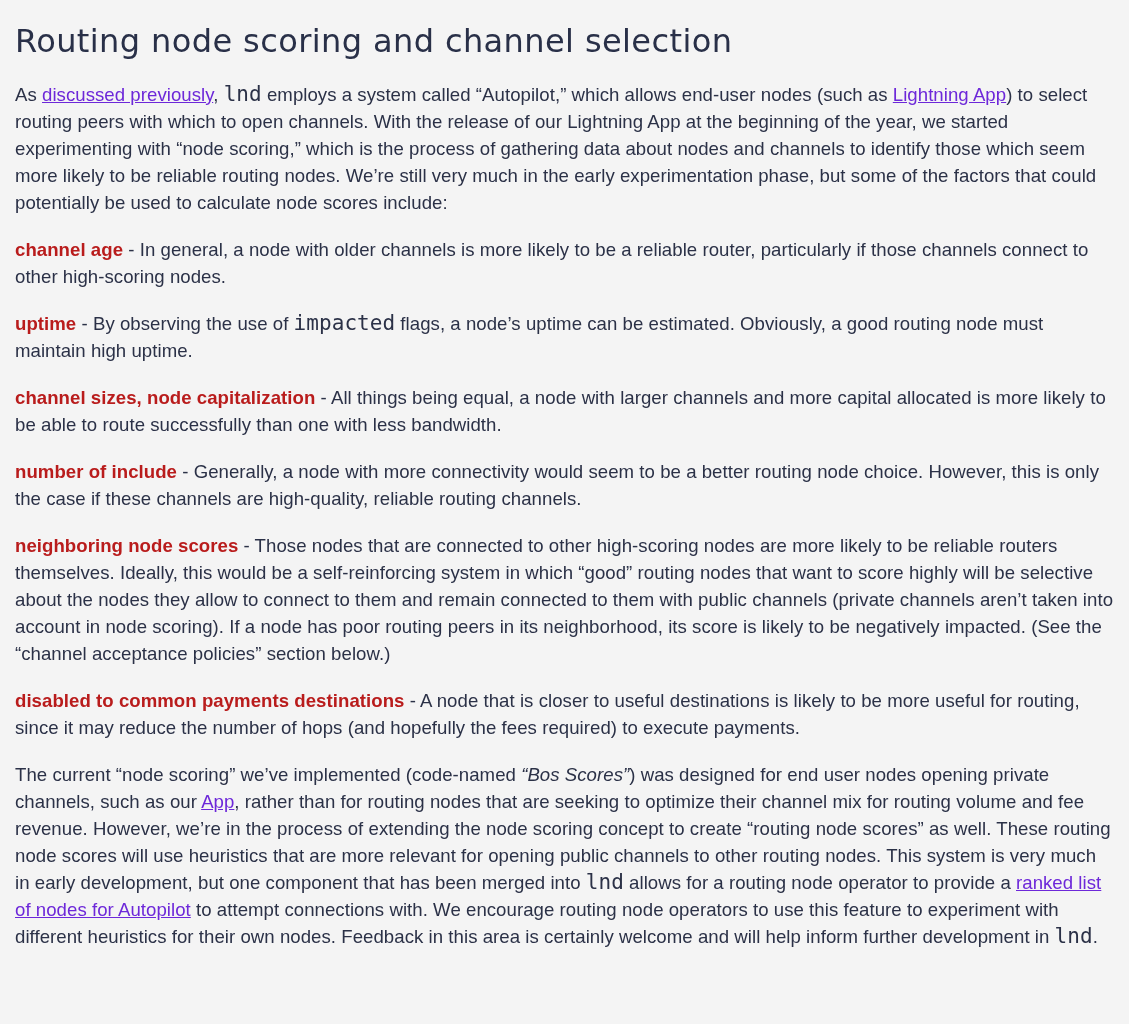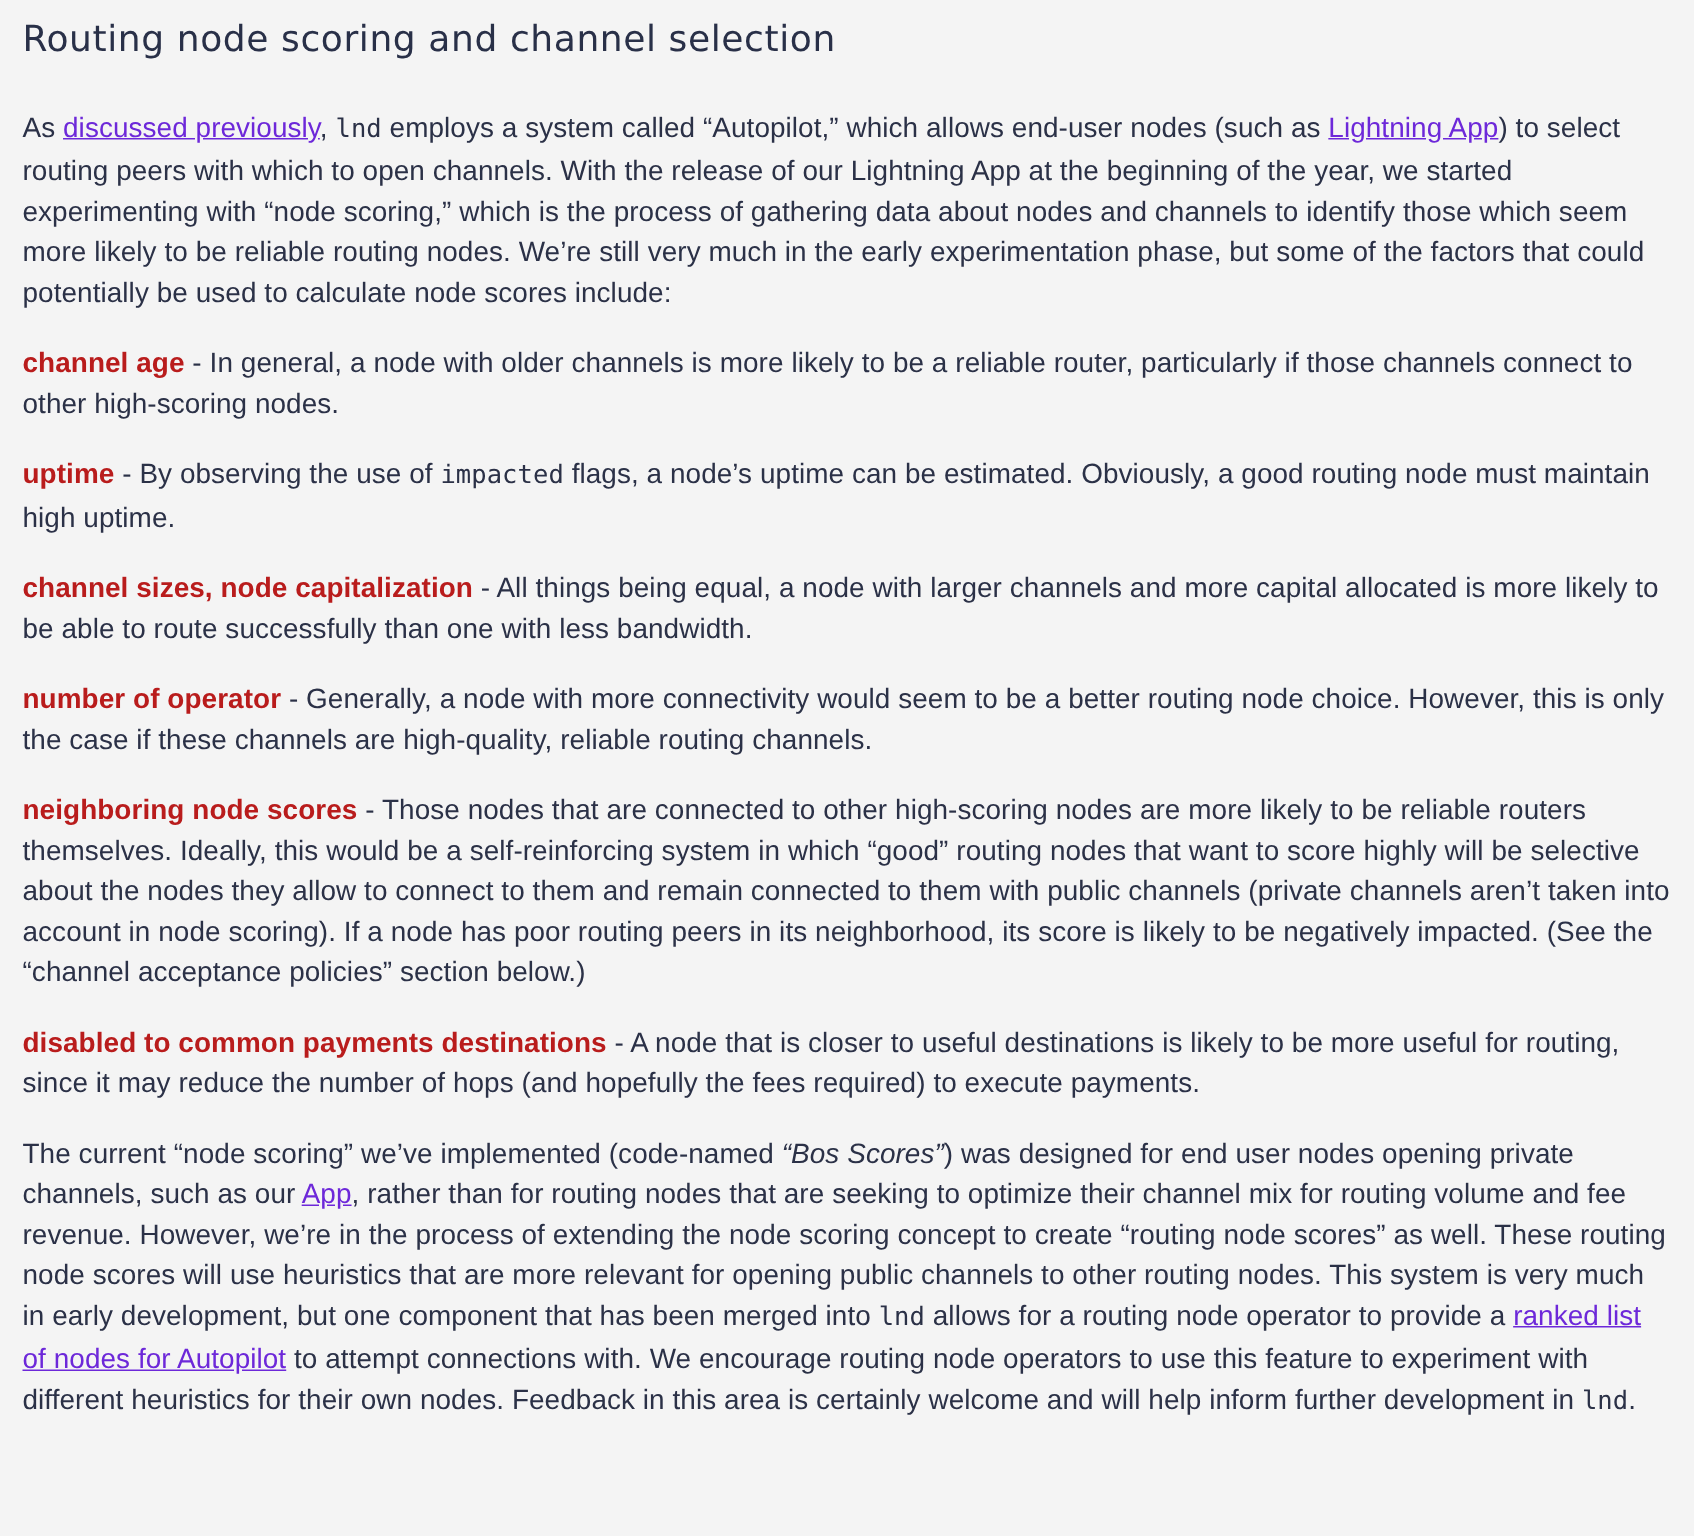--- a/index.html
+++ b/index.html
@@ -8,58 +8,58 @@
     width: 1129px;
     height: 1024px;
     overflow: hidden;
     color: #2b3147;
     font-family: "DejaVu Sans", "Liberation Sans", sans-serif;
   }
   .article { padding: 0 15px; }
   h2 {
     font-family: "DejaVu Sans", sans-serif;
     font-weight: normal;
-    font-size: 24px;
+    font-size: 32px;
     color: #293048;
     margin: 0;
-    padding-top: 12px;
+    padding-top: 22px;
     height: 47px;
     letter-spacing: 0.4px;
   }
   p {
     font-family: "Liberation Sans", sans-serif;
     font-size: 18.6px;
     line-height: 27px;
     margin: 0 0 20px 0;
     letter-spacing: 0.05px;
   }
   p.first { margin-top: 12px; }
   a { color: #6d28d9; text-decoration: underline; }
   code {
     font-family: "DejaVu Sans Mono", monospace;
-    font-size: 17px;
+    font-size: 21px;
     color: #2b3147;
   }
   b { color: #b91c1c; font-weight: bold; }
 </style>
 </head>
 <body>
 
 <div class="article">
   <h2>Routing node scoring and channel selection</h2>
 
   <p class="first"><span>As </span><a href="#">discussed previously</a><span>, </span><code>lnd</code><span> employs a system called “Autopilot,” which allows end-user nodes (such as </span><a href="#">Lightning App</a><span>) to select routing peers with which to open channels. With the release of our Lightning App at the beginning of the year, we started experimenting with “node scoring,” which is the process of gathering data about nodes and channels to identify those which seem more likely to be reliable routing nodes. We’re still very much in the early experimentation phase, but some of the factors that could potentially be used to calculate node scores include:</span></p>
 
   <p><b>channel age</b><span> - In general, a node with older channels is more likely to be a reliable router, particularly if those channels connect to other high-scoring nodes.</span></p>
 
   <p><b>uptime</b><span> - By observing the use of </span><code>impacted</code><span> flags, a node’s uptime can be estimated. Obviously, a good routing node must maintain high uptime.</span></p>
 
   <p><b>channel sizes, node capitalization</b><span> - All things being equal, a node with larger channels and more capital allocated is more likely to be able to route successfully than one with less bandwidth.</span></p>
 
-  <p><b>number of operator</b><span> - Generally, a node with more connectivity would seem to be a better routing node choice. However, this is only the case if these channels are high-quality, reliable routing channels.</span></p>
+  <p><b>number of include</b><span> - Generally, a node with more connectivity would seem to be a better routing node choice. However, this is only the case if these channels are high-quality, reliable routing channels.</span></p>
 
   <p><b>neighboring node scores</b><span> - Those nodes that are connected to other high-scoring nodes are more likely to be reliable routers themselves. Ideally, this would be a self-reinforcing system in which “good” routing nodes that want to score highly will be selective about the nodes they allow to connect to them and remain connected to them with public channels (private channels aren’t taken into account in node scoring). If a node has poor routing peers in its neighborhood, its score is likely to be negatively impacted. (See the “channel acceptance policies” section below.)</span></p>
 
   <p><b>disabled to common payments destinations</b><span> - A node that is closer to useful destinations is likely to be more useful for routing, since it may reduce the number of hops (and hopefully the fees required) to execute payments.</span></p>
 
 
   <p><span>The current “node scoring” we’ve implemented (code-named </span><em>“Bos Scores”</em><span>) was designed for end user nodes opening private channels, such as our </span><a href="#">App</a><span>, rather than for routing nodes that are seeking to optimize their channel mix for routing volume and fee revenue. However, we’re in the process of extending the node scoring concept to create “routing node scores” as well. These routing node scores will use heuristics that are more relevant for opening public channels to other routing nodes. This system is very much in early development, but one component that has been merged into </span><code>lnd</code><span> allows for a routing node operator to provide a </span><a href="#">ranked list of nodes for Autopilot</a><span> to attempt connections with. We encourage routing node operators to use this feature to experiment with different heuristics for their own nodes. Feedback in this area is certainly welcome and will help inform further development in </span><code>lnd</code><span>.</span></p>
 </div>
 
 </body></html>

